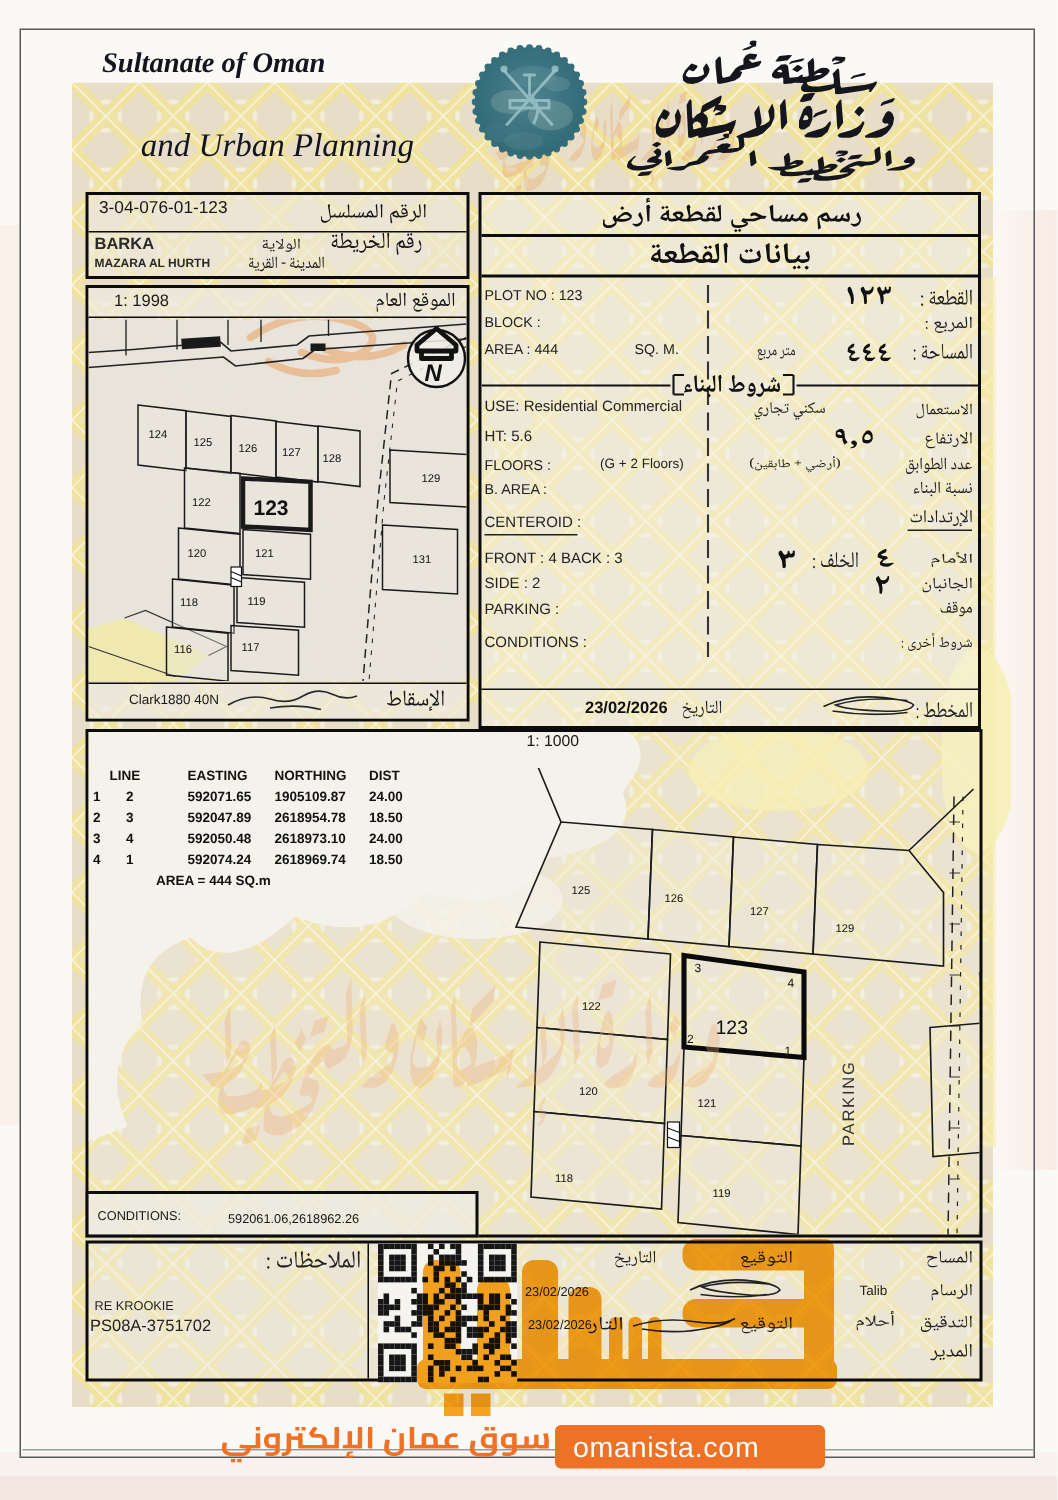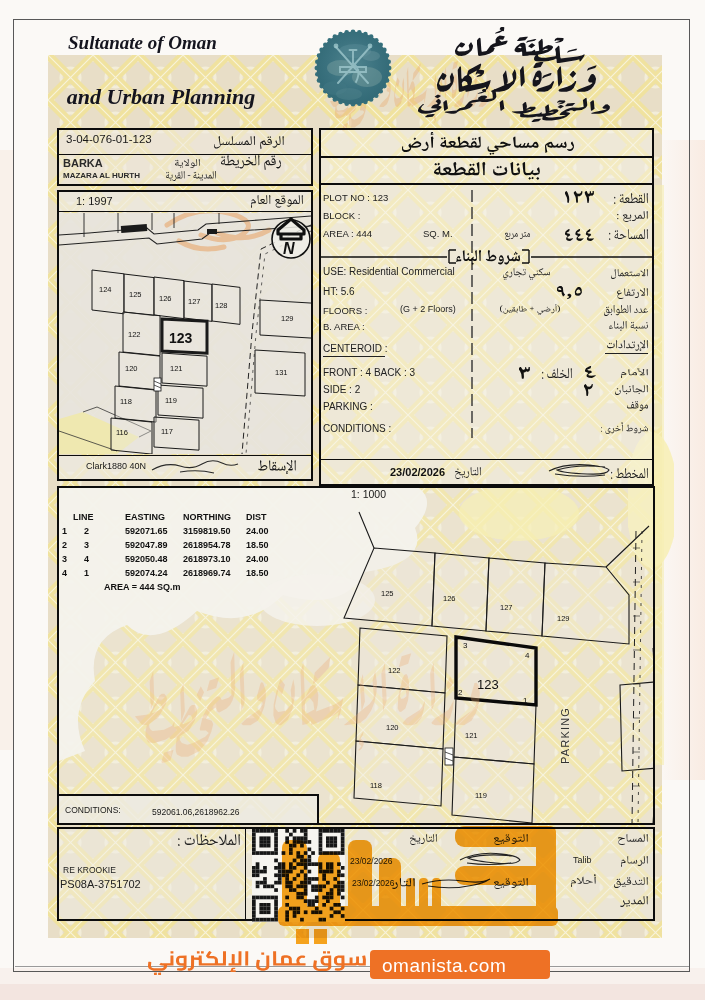--- a/index.html
+++ b/index.html
@@ -33,21 +33,21 @@
 <div class="abs" style="left:655px;top:185px;width:9px;height:580px;background:rgba(245,236,176,.6);"></div>
 
 <svg style="position:absolute;left:330.0px;top:60.0px;" width="160.0" height="72.0" viewBox="0 0 274.0 48.75" preserveAspectRatio="none" opacity="0.32">
       <path d="M42.25,45.62 36.75,45.62 33.25,44.62 32.38,43.25 32.38,40.25 33.25,37.12 29.0,37.88 28.0,37.88 27.25,37.12 24.5,38.12 15.5,39.62 10.5,39.38 8.38,37.25 8.38,34.75 9.38,31.75 5.5,31.62 -0.12,28.0 11.5,27.12 19.5,18.88 21.25,18.12 23.25,18.12 24.88,19.25 25.38,20.5 24.62,22.5 18.75,28.38 11.25,31.38 11.38,32.75 12.5,33.88 14.0,34.38 23.0,33.88 29.5,32.12 31.5,29.88 31.0,32.62 35.25,32.12 43.5,23.88 45.25,23.12 47.75,23.12 49.38,25.0 49.38,26.5 47.38,30.0 42.75,34.12 35.5,36.62 35.62,38.25 37.25,39.62 41.5,40.38 46.25,39.62 55.75,36.88 58.62,35.25 56.25,34.12 51.75,34.12 51.38,33.5 53.88,28.0 58.5,23.12 61.5,20.88 64.75,19.38 67.25,19.38 69.0,20.88 74.25,19.88 76.62,18.75 75.88,4.5 78.75,-0.12 79.62,15.5 78.88,18.5 77.38,21.25 75.5,23.12 72.75,24.62 67.0,26.38 65.75,26.12 64.0,24.12 59.75,25.88 56.38,29.0 61.0,29.88 62.12,31.5 60.62,34.75 57.38,39.0 51.25,43.12 42.25,45.62Z M209.5,6.62 211.75,1.88 219.38,0.5 217.0,5.12 209.5,6.62Z M142.0,13.88 141.38,13.5 142.75,8.88 155.38,2.0 153.75,7.12 142.0,13.88Z M84.5,25.88 83.12,9.25 86.0,4.62 87.12,21.75 84.5,25.88Z M140.0,31.88 139.75,29.88 136.75,31.38 132.88,31.75 131.38,8.75 133.75,4.62 134.88,20.0 139.25,15.12 141.0,14.38 143.0,14.62 144.62,16.25 145.62,18.75 145.12,23.0 143.75,25.88 158.5,22.88 163.0,21.38 165.62,19.75 162.88,27.0 161.25,29.62 160.88,28.25 161.75,26.12 157.75,27.62 140.0,31.88Z M197.0,25.88 195.62,9.25 198.5,4.62 199.88,21.25 197.0,25.88Z M235.5,25.88 234.38,9.0 237.25,4.62 238.38,21.5 235.5,25.88Z M12.5,25.38 11.62,12.75 14.5,8.12 15.38,21.0 12.5,25.38Z M167.5,31.88 165.88,31.75 179.88,25.5 178.62,13.75 181.0,9.62 182.62,21.5 180.38,25.25 186.25,22.62 189.38,20.25 189.62,18.75 188.62,12.5 190.75,8.12 192.12,13.25 191.88,17.25 190.12,22.0 187.62,25.5 183.5,28.88 178.75,30.88 167.5,31.88Z M211.25,26.12 209.75,25.88 208.62,24.5 209.12,19.0 212.38,11.5 214.0,9.88 215.5,9.62 216.62,10.5 217.62,13.0 217.62,17.75 216.88,21.0 214.75,24.62 211.25,26.12Z M249.75,17.12 246.88,14.5 250.25,10.62 252.88,13.25 249.75,17.12Z M57.0,17.12 59.25,12.38 66.88,11.0 64.5,15.62 57.0,17.12Z M116.0,31.88 114.25,31.88 111.75,30.88 109.88,27.5 110.12,22.75 112.38,17.0 115.5,11.62 119.12,14.25 116.75,18.62 113.62,17.0 111.12,23.5 111.62,24.75 113.75,26.12 119.5,25.62 124.62,22.5 123.62,16.5 125.75,11.88 126.88,15.25 126.88,19.5 125.12,24.75 121.5,29.38 116.0,31.88Z M91.75,31.88 85.75,31.88 84.38,31.25 88.25,29.12 98.5,25.12 101.38,22.75 101.0,21.62 97.25,21.12 96.88,19.0 99.62,13.75 100.25,13.12 101.75,13.38 103.88,16.75 103.88,20.5 102.62,24.0 100.38,27.25 97.5,29.88 91.75,31.88Z M261.5,31.88 254.12,31.5 257.5,29.38 267.25,25.62 271.12,23.0 270.75,21.62 267.5,21.38 266.62,20.25 266.62,19.25 269.62,13.5 271.5,13.38 272.88,14.75 273.88,17.75 273.38,21.75 272.12,24.5 270.62,26.75 267.25,29.88 261.5,31.88Z M36.75,30.38 35.88,17.5 38.5,13.38 39.62,25.75 36.75,30.38Z M51.75,21.38 48.88,18.75 52.25,14.88 54.88,17.5 51.75,21.38Z M213.38,20.25 215.62,19.25 215.12,17.0 214.0,15.38 212.75,15.38 211.62,16.5 210.38,19.25 211.25,20.38 213.38,20.25Z M136.38,26.75 142.38,25.0 141.62,22.0 138.75,19.88 136.5,20.38 135.12,21.75 135.12,25.75 135.5,26.88 136.38,26.75Z M220.75,31.88 215.75,31.88 213.25,31.38 212.62,30.75 215.75,28.88 225.75,25.38 228.0,23.88 230.5,20.88 229.38,25.25 227.62,28.5 224.0,31.12 220.75,31.88Z M243.5,31.88 238.5,31.88 236.0,31.38 235.38,30.75 238.5,28.88 249.0,25.12 253.25,20.88 252.38,24.75 250.38,28.5 246.75,31.12 243.5,31.88Z M14.38,26.5 19.75,25.12 21.38,24.0 20.25,22.62 18.5,22.38 16.0,23.88 13.38,26.5 14.38,26.5Z M38.38,31.5 44.5,29.88 45.38,29.25 45.38,28.5 44.5,27.62 42.5,27.38 37.62,31.5 38.38,31.5Z M178.25,42.88 177.12,42.75 179.88,41.0 177.88,40.0 177.88,38.25 179.38,36.0 181.5,34.38 181.12,36.0 179.12,37.5 181.62,39.0 181.62,40.25 180.0,42.12 178.25,42.88Z M22.0,48.38 20.88,48.0 23.0,43.88 30.62,42.5 28.25,47.12 22.0,48.38Z" fill="#e9a160" fill-rule="evenodd"></path>
     </svg>
 <svg class="abs" style="left:628px;top:430px" width="46" height="140">
       <ellipse cx="24" cy="70" rx="26" ry="68" fill="#f7efb4" opacity="0.85"></ellipse>
     </svg>
 
 <div style="position:absolute;left:68px;top:33px;font-family:Liberation Serif,serif;font-size:19px;font-weight:700;color:#14141e;font-style:italic;width:220px;text-align:left;white-space:nowrap;line-height:1">Sultanate of Oman</div>
-<div style="position:absolute;left:46px;top:86px;font-family:Liberation Serif,serif;font-size:22px;font-weight:700;color:#14141e;font-style:italic;width:230px;text-align:center;white-space:nowrap;line-height:1">and Urban Planning</div>
+<div style="position:absolute;left:46px;top:86px;font-family:Liberation Serif,serif;font-size:22px;font-weight:400;color:#14141e;font-style:italic;width:230px;text-align:right;white-space:nowrap;line-height:1">and Urban Planning</div>
 
 <svg class="abs" style="left:313px;top:28px" width="80" height="80">
 <defs>
         <radialGradient id="emb" cx="50%" cy="45%" r="62%">
 <stop offset="0%" stop-color="#4f848e"></stop>
           <stop offset="55%" stop-color="#3b727f"></stop>
           <stop offset="100%" stop-color="#2f6773"></stop>
 </radialGradient>
         <clipPath id="embc">
           <circle cx="40" cy="40" r="36"></circle>
@@ -138,21 +138,21 @@
     </svg>
 <svg style="position:absolute;left:221.0px;top:155.0px;" width="60.0" height="15.0" viewBox="0 0 96.25 21.25" preserveAspectRatio="none">
       <path d="M24.25,14.62 21.5,14.62 20.0,14.12 18.75,13.12 17.25,13.88 14.5,14.38 7.5,14.62 5.88,13.75 5.25,12.38 4.5,13.62 2.75,13.62 0.5,12.62 -0.12,12.0 -0.12,11.25 0.38,10.0 2.25,8.12 4.25,7.12 4.38,6.5 6.0,5.38 6.12,12.25 7.25,12.88 10.25,12.88 11.62,11.25 11.62,10.5 10.62,6.0 10.12,1.25 11.5,-0.12 12.38,2.0 11.88,3.0 11.88,4.5 12.5,9.88 15.5,7.38 17.0,6.62 18.5,6.62 20.0,7.38 21.62,9.25 21.62,10.75 20.38,12.25 20.5,12.62 25.25,12.88 27.62,12.0 26.38,8.75 26.38,7.75 27.25,6.62 27.88,6.5 28.62,10.0 28.38,12.5 27.5,13.62 24.25,14.62Z M60.75,14.62 60.12,14.5 60.12,7.25 59.62,0.75 61.0,-0.12 61.88,2.5 61.38,3.0 61.38,14.0 60.75,14.62Z M32.75,19.12 31.5,19.12 29.5,18.12 29.38,17.5 29.75,17.12 32.75,17.38 34.0,16.88 35.38,15.5 36.12,13.25 34.12,9.25 34.38,7.75 35.25,7.12 36.88,12.0 37.75,12.88 42.25,12.88 46.88,11.25 43.75,9.12 41.5,9.12 40.5,9.88 40.12,9.5 40.12,8.5 40.75,7.62 41.75,7.12 44.25,7.38 49.0,10.12 51.5,10.38 51.0,11.88 49.12,12.0 50.0,12.88 52.75,13.12 55.25,12.62 55.62,12.25 55.62,10.25 54.62,1.0 55.25,0.38 56.12,0.25 56.62,12.25 56.12,13.5 55.25,14.38 50.25,14.38 49.12,13.75 48.0,12.12 44.0,14.12 42.0,14.62 38.0,14.62 37.0,14.12 36.62,15.75 35.38,17.75 34.25,18.62 32.75,19.12Z M85.25,3.12 83.88,1.75 85.5,0.38 86.62,1.75 85.25,3.12Z M82.0,3.38 80.62,2.25 82.0,0.62 83.12,1.75 83.12,2.25 82.0,3.38Z M5.25,4.38 3.88,3.25 3.88,2.75 5.0,1.62 6.38,2.75 5.25,4.38Z M2.0,4.62 0.38,3.25 1.75,1.88 3.12,3.0 2.0,4.62Z M45.25,5.38 43.62,4.0 45.0,2.38 46.38,3.75 45.25,5.38Z M70.75,21.12 70.12,21.0 69.62,16.25 69.62,11.75 70.12,10.5 73.25,8.12 76.25,7.12 77.12,8.25 78.38,11.75 79.5,12.88 83.0,12.88 86.0,12.12 86.62,11.75 86.25,10.12 85.25,10.88 83.0,11.38 82.12,11.0 81.12,9.5 81.12,7.5 82.12,5.25 83.5,4.38 85.5,4.88 86.38,5.75 87.62,8.75 87.62,12.25 87.12,13.0 85.25,13.88 81.75,14.62 79.25,14.62 78.0,13.88 77.5,14.62 75.75,14.62 72.25,13.12 71.88,12.5 72.12,11.0 71.75,10.88 70.38,12.0 71.62,19.75 71.62,20.5 70.75,21.12Z M84.88,9.5 86.12,9.0 85.12,7.0 84.25,6.38 82.75,6.38 81.88,7.75 81.88,8.75 83.0,9.62 84.88,9.5Z M92.0,19.12 90.75,19.12 88.38,17.75 88.75,17.12 92.75,17.12 94.88,15.0 95.38,13.25 93.38,9.5 93.38,8.0 94.5,7.12 96.12,11.5 96.12,14.75 95.12,17.0 93.75,18.38 92.0,19.12Z M14.38,12.75 17.25,12.38 20.5,10.88 20.62,10.5 19.0,8.88 18.0,8.38 16.75,8.38 14.25,9.88 11.62,12.5 11.75,12.88 14.38,12.75Z M5.12,12.0 4.88,9.0 4.5,8.62 2.5,9.38 1.12,10.5 2.25,11.62 5.12,12.0Z M77.38,13.0 76.62,11.75 76.0,8.88 75.0,9.38 73.12,11.25 73.75,12.12 74.75,12.62 77.38,13.0Z M27.75,18.38 27.25,18.38 26.12,17.25 27.25,15.88 27.75,15.88 28.88,17.0 27.75,18.38Z M24.25,18.88 22.88,17.5 24.25,16.12 25.38,17.25 24.25,18.88Z" fill="#181818" fill-rule="evenodd"></path>
     </svg>
 
 <div class="abs" style="left:57px;top:190px;width:256px;height:291px;border:2px solid #0c0c0c;"></div>
 <div class="abs" style="left:59px;top:192px;width:252px;height:20px;background:rgba(238,235,228,.7);"></div>
 <div class="abs" style="left:59px;top:455px;width:252px;height:24px;background:rgba(238,235,228,.7);"></div>
 <div class="abs" style="left:59px;top:211px;width:252px;height:0;border-top:1.5px solid #0c0c0c;"></div>
 <div class="abs" style="left:59px;top:455px;width:252px;height:0;border-top:1.5px solid #0c0c0c;"></div>
-<div style="position:absolute;left:76px;top:196px;font-family:Liberation Sans,sans-serif;font-size:11px;font-weight:400;color:#181818;font-style:normal;white-space:nowrap;line-height:1">1: 1997</div>
+<div style="position:absolute;left:76px;top:196px;font-family:Liberation Sans,sans-serif;font-size:11px;font-weight:400;color:#181818;font-style:normal;white-space:nowrap;line-height:1">1: 1998</div>
 <svg style="position:absolute;left:251.0px;top:195.0px;" width="52.0" height="13.0" viewBox="0 0 86.25 21.25" preserveAspectRatio="none">
       <path d="M25.0,14.62 21.25,14.38 19.5,13.38 17.25,14.38 14.0,14.62 12.75,14.12 11.88,13.25 10.88,3.75 10.88,1.0 11.5,0.38 12.38,0.0 12.38,10.0 12.62,12.25 13.0,12.62 18.25,12.62 18.38,12.25 17.38,10.75 15.38,9.25 15.38,8.25 17.0,6.88 18.5,6.38 20.5,6.38 22.0,7.12 22.88,8.5 22.62,10.75 21.12,12.5 21.75,12.88 25.0,12.88 26.12,12.25 25.12,1.0 26.62,0.0 27.12,12.5 26.38,14.0 25.0,14.62Z M31.25,14.62 30.88,14.5 30.62,12.25 30.62,6.0 30.12,1.0 30.75,0.12 31.5,-0.12 32.38,2.5 31.88,3.0 31.88,14.25 31.25,14.62Z M85.25,14.62 84.62,14.5 84.12,0.75 85.5,-0.12 86.12,2.5 85.62,3.0 85.88,12.25 85.62,14.25 85.25,14.62Z M63.5,19.12 61.75,19.12 59.12,17.75 59.5,17.12 63.25,17.38 65.0,16.38 66.12,15.0 66.0,14.62 63.0,14.38 61.12,13.0 60.88,11.25 61.88,8.5 63.25,7.12 65.25,7.38 66.88,9.5 67.38,11.0 67.38,12.75 68.25,13.12 69.75,12.88 69.88,11.5 70.88,9.25 72.5,7.62 74.25,7.12 75.62,9.25 76.62,12.0 77.5,12.88 79.75,12.62 80.12,12.25 80.12,11.0 79.12,1.0 80.25,0.12 80.62,0.75 81.12,9.75 81.12,12.0 80.38,13.75 79.0,14.62 77.0,14.62 76.0,13.88 75.5,14.62 72.75,14.38 71.75,13.88 69.75,14.62 67.25,14.62 66.88,16.0 65.88,17.5 63.5,19.12Z M54.75,3.12 53.38,1.75 54.5,0.38 55.88,1.5 55.88,2.0 54.75,3.12Z M51.5,3.38 50.12,2.25 51.5,0.62 52.62,1.75 51.5,3.38Z M47.0,20.88 43.75,20.62 41.62,19.0 40.88,16.75 41.12,15.25 43.38,12.5 41.75,10.38 40.12,9.25 40.12,8.25 42.25,6.62 45.25,6.38 46.75,7.12 47.62,8.5 47.62,10.0 45.75,12.62 52.5,12.88 54.75,12.38 56.12,11.75 55.75,10.12 54.0,11.12 52.5,11.38 51.75,11.12 50.62,9.75 50.62,7.25 51.38,5.5 52.75,4.38 54.0,4.38 55.62,5.5 57.12,9.0 57.12,12.0 56.0,13.38 51.25,14.62 47.25,14.62 44.0,13.38 41.88,15.75 42.12,18.0 43.5,18.88 47.75,19.12 49.75,18.38 50.38,18.75 50.25,19.38 47.0,20.88Z M54.38,9.5 55.62,9.0 55.12,7.75 53.75,6.38 52.25,6.38 51.38,7.5 51.38,8.75 52.25,9.62 54.38,9.5Z M0.75,21.12 0.38,21.0 0.12,19.75 -0.12,16.25 -0.12,14.0 0.38,12.75 2.25,11.88 6.12,11.75 5.38,10.25 3.5,8.62 2.25,9.12 1.25,10.38 0.62,10.0 1.38,8.5 2.75,7.12 4.25,6.88 8.12,11.0 8.12,11.75 7.25,13.38 3.75,13.38 0.62,14.25 1.62,18.75 1.62,20.5 0.75,21.12Z M20.12,11.5 21.38,10.0 21.12,8.75 20.0,8.12 17.5,8.62 17.38,9.0 18.88,10.75 19.75,11.62 20.12,11.5Z M44.88,11.5 46.12,9.75 45.5,8.38 44.0,8.12 41.88,8.75 44.5,11.62 44.88,11.5Z M66.62,12.75 65.88,10.5 64.25,8.88 63.25,8.88 62.12,10.0 61.88,11.75 62.5,12.38 63.5,12.88 66.62,12.75Z M75.38,13.0 74.38,11.0 74.0,8.88 73.0,9.38 71.12,11.25 71.25,11.88 72.75,12.62 75.38,13.0Z" fill="#181818" fill-rule="evenodd"></path>
     </svg>
 <div style="position:absolute;left:86px;top:462px;font-family:Liberation Sans,sans-serif;font-size:9px;font-weight:400;color:#181818;font-style:normal;white-space:nowrap;line-height:1">Clark1880 40N</div>
 
 <svg class="abs" style="left:150px;top:458px" width="90" height="18">
       <path d="M2,12 q14,-8 28,-4 q12,4 22,-2 q10,-6 20,-1 q8,4 16,1 M30,14 q18,-3 34,1" stroke="#2a2a2a" stroke-width="1.1" fill="none"></path>
     </svg>
 <svg style="position:absolute;left:258.0px;top:460.0px;" width="38.0" height="14.0" viewBox="0 0 59.75 20.0" preserveAspectRatio="none">
       <path d="M52.0,14.88 47.38,14.75 47.62,13.25 49.5,12.12 51.62,9.75 48.5,6.88 46.75,5.88 46.0,5.88 45.12,4.75 45.12,3.75 45.5,3.12 46.25,3.12 52.25,8.62 52.62,8.0 52.62,5.25 51.88,1.0 52.75,-0.12 53.25,-0.12 54.12,2.5 53.62,3.0 53.62,8.25 52.88,9.75 54.62,12.75 54.62,13.5 54.0,14.62 52.0,14.88Z M8.75,14.88 3.75,14.88 2.0,14.38 -0.12,13.0 0.0,12.38 3.5,12.88 4.62,11.25 3.12,2.5 3.38,1.0 4.5,0.12 5.38,2.25 4.88,4.25 5.5,10.12 7.5,8.38 9.75,7.12 12.25,7.38 14.62,9.75 14.62,11.25 12.75,13.62 8.75,14.88Z M58.5,14.88 58.12,14.75 57.88,12.5 57.88,6.25 57.38,1.25 58.0,0.38 58.75,0.12 59.62,2.75 59.12,3.25 59.12,14.5 58.5,14.88Z M42.25,14.88 39.5,14.62 37.75,13.88 37.25,14.62 36.25,14.88 34.0,14.88 32.25,14.12 30.75,14.88 28.0,14.88 25.75,14.12 23.0,14.88 19.75,14.62 18.88,14.0 18.38,13.0 17.38,1.5 18.5,0.38 19.12,1.0 19.12,11.75 19.75,12.88 23.0,13.12 22.38,11.25 22.88,8.75 24.5,7.12 25.5,6.62 26.75,6.62 28.12,8.0 28.62,9.5 28.62,11.5 27.88,12.75 28.0,13.12 31.0,13.12 32.38,12.0 33.0,10.88 33.88,11.0 33.12,12.75 33.5,13.12 36.5,13.12 37.12,12.5 37.88,10.0 38.5,9.38 39.0,9.38 39.12,10.0 38.38,12.25 40.5,13.12 42.0,13.12 40.88,9.0 42.25,7.62 43.12,10.5 43.12,13.25 42.25,14.88Z M27.5,5.38 26.12,4.25 26.12,3.75 27.25,2.62 28.62,3.75 27.5,5.38Z M24.25,5.62 22.62,4.25 24.0,2.88 25.38,4.0 24.25,5.62Z M25.88,12.5 27.88,11.25 27.38,9.75 26.5,8.62 25.0,8.88 23.38,10.75 24.5,12.12 25.88,12.5Z M7.88,13.25 11.25,12.62 13.62,11.25 12.0,9.38 9.5,8.88 6.75,10.62 4.62,13.0 7.88,13.25Z M52.62,13.0 53.5,12.88 53.62,12.5 52.5,10.88 50.12,13.0 52.62,13.0Z M45.0,19.88 44.12,19.75 44.12,19.25 44.88,18.75 44.38,18.0 44.38,16.75 45.5,15.62 46.5,15.62 47.12,16.75 46.5,17.12 46.25,16.62 45.75,16.62 45.12,17.75 45.75,18.12 47.25,17.88 47.38,18.75 45.0,19.88Z" fill="#181818" fill-rule="evenodd"></path>
@@ -392,21 +392,21 @@
 
 <div style="position:absolute;left:351px;top:489px;font-family:Liberation Sans,sans-serif;font-size:10.5px;font-weight:400;color:#181818;font-style:normal;white-space:nowrap;line-height:1">1: 1000</div>
 
 <div style="position:absolute;left:73px;top:513px;font-family:Liberation Sans,sans-serif;font-size:9px;font-weight:700;color:#111;font-style:normal;white-space:nowrap;line-height:1">LINE</div>
 <div style="position:absolute;left:125px;top:513px;font-family:Liberation Sans,sans-serif;font-size:9px;font-weight:700;color:#111;font-style:normal;white-space:nowrap;line-height:1">EASTING</div>
 <div style="position:absolute;left:183px;top:513px;font-family:Liberation Sans,sans-serif;font-size:9px;font-weight:700;color:#111;font-style:normal;white-space:nowrap;line-height:1">NORTHING</div>
 <div style="position:absolute;left:246px;top:513px;font-family:Liberation Sans,sans-serif;font-size:9px;font-weight:700;color:#111;font-style:normal;white-space:nowrap;line-height:1">DIST</div>
 <div style="position:absolute;left:62px;top:527px;font-family:Liberation Sans,sans-serif;font-size:9px;font-weight:700;color:#111;font-style:normal;white-space:nowrap;line-height:1">1</div>
 <div style="position:absolute;left:84px;top:527px;font-family:Liberation Sans,sans-serif;font-size:9px;font-weight:700;color:#111;font-style:normal;white-space:nowrap;line-height:1">2</div>
 <div style="position:absolute;left:125px;top:527px;font-family:Liberation Sans,sans-serif;font-size:9px;font-weight:700;color:#111;font-style:normal;white-space:nowrap;line-height:1">592071.65</div>
-<div style="position:absolute;left:183px;top:527px;font-family:Liberation Sans,sans-serif;font-size:9px;font-weight:700;color:#111;font-style:normal;white-space:nowrap;line-height:1">3159819.50</div>
+<div style="position:absolute;left:183px;top:527px;font-family:Liberation Sans,sans-serif;font-size:9px;font-weight:700;color:#111;font-style:normal;white-space:nowrap;line-height:1">1905109.87</div>
 <div style="position:absolute;left:246px;top:527px;font-family:Liberation Sans,sans-serif;font-size:9px;font-weight:700;color:#111;font-style:normal;white-space:nowrap;line-height:1">24.00</div>
 <div style="position:absolute;left:62px;top:541px;font-family:Liberation Sans,sans-serif;font-size:9px;font-weight:700;color:#111;font-style:normal;white-space:nowrap;line-height:1">2</div>
 <div style="position:absolute;left:84px;top:541px;font-family:Liberation Sans,sans-serif;font-size:9px;font-weight:700;color:#111;font-style:normal;white-space:nowrap;line-height:1">3</div>
 <div style="position:absolute;left:125px;top:541px;font-family:Liberation Sans,sans-serif;font-size:9px;font-weight:700;color:#111;font-style:normal;white-space:nowrap;line-height:1">592047.89</div>
 <div style="position:absolute;left:183px;top:541px;font-family:Liberation Sans,sans-serif;font-size:9px;font-weight:700;color:#111;font-style:normal;white-space:nowrap;line-height:1">2618954.78</div>
 <div style="position:absolute;left:246px;top:541px;font-family:Liberation Sans,sans-serif;font-size:9px;font-weight:700;color:#111;font-style:normal;white-space:nowrap;line-height:1">18.50</div>
 <div style="position:absolute;left:62px;top:555px;font-family:Liberation Sans,sans-serif;font-size:9px;font-weight:700;color:#111;font-style:normal;white-space:nowrap;line-height:1">3</div>
 <div style="position:absolute;left:84px;top:555px;font-family:Liberation Sans,sans-serif;font-size:9px;font-weight:700;color:#111;font-style:normal;white-space:nowrap;line-height:1">4</div>
 <div style="position:absolute;left:125px;top:555px;font-family:Liberation Sans,sans-serif;font-size:9px;font-weight:700;color:#111;font-style:normal;white-space:nowrap;line-height:1">592050.48</div>
 <div style="position:absolute;left:183px;top:555px;font-family:Liberation Sans,sans-serif;font-size:9px;font-weight:700;color:#111;font-style:normal;white-space:nowrap;line-height:1">2618973.10</div>

